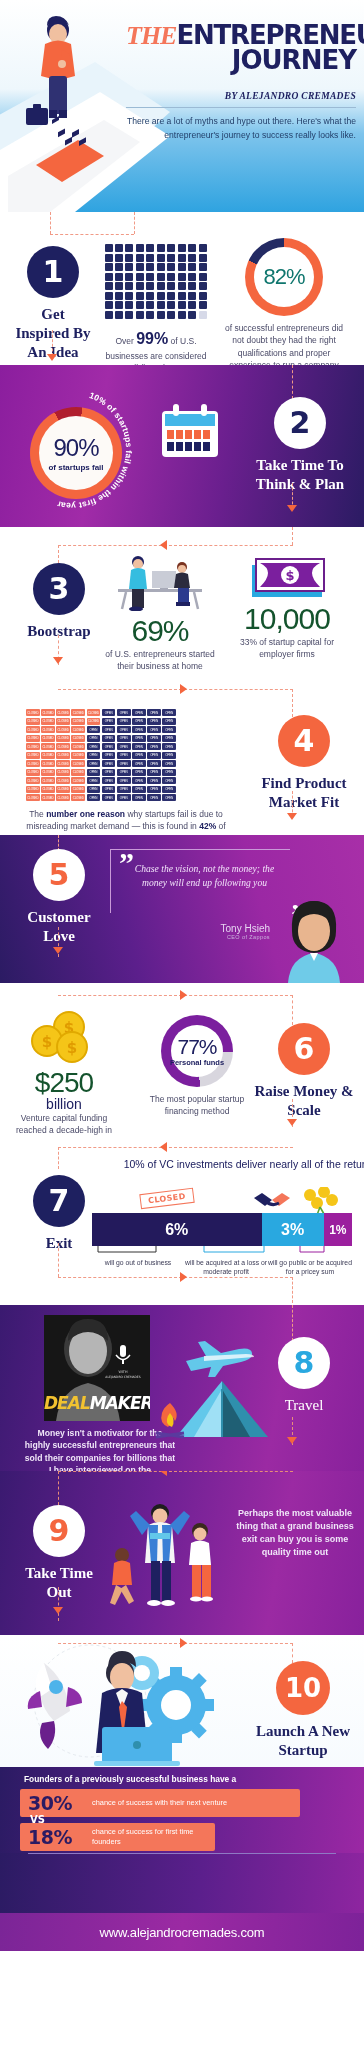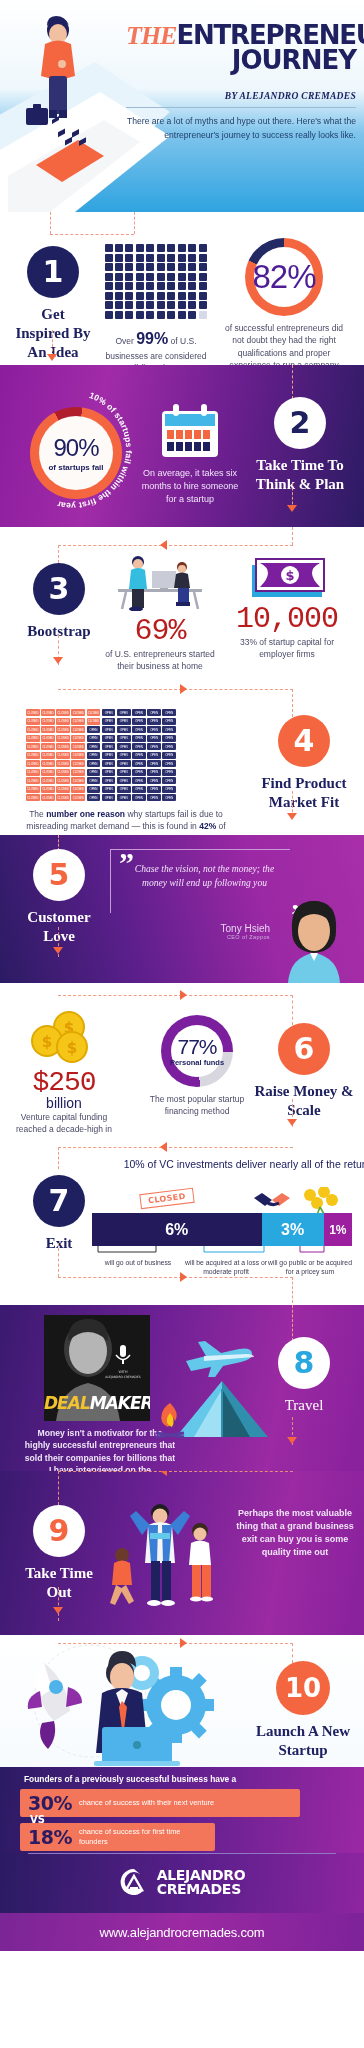--- a/index.html
+++ b/index.html
@@ -28,21 +28,21 @@
   .num.orange { background:#f4663f; }
   .num.white { background:#ffffff; color:#1e2060; }
   .num.white.orangetxt { color:#f4663f; }
   .num.blue { background:#ffffff; color:#29a8e0; }
   .step-title {
     font-family:"Liberation Serif", serif; font-weight:bold;
     font-size:15px; line-height:1.25; text-align:center; color:#1e2060;
     margin-top:7px;
   }
   .step-title.lt { color:#ffffff; }
-  .big { font-family:Liberation Mono, monospace; font-weight:300; font-size:30px; color:#b91c1c; letter-spacing:-1px; }
+  .big { font-family:Liberation Sans, sans-serif; font-weight:300; font-size:30px; color:#14532d; letter-spacing:-1px; }
   .cap { font-size:8.5px; line-height:1.45; color:#4a4a68; text-align:center; }
   .cap.lt { color:#f0e6f8; }
   .b { font-weight:bold; color:#1e2060; }
 
   
   .dash-v { position:absolute; width:0; border-left:1.6px dashed #f19a86; }
   .dash-h { position:absolute; height:0; border-top:1.6px dashed #f19a86; }
   .arrow-d { position:absolute; width:0;height:0;border-left:5px solid transparent;border-right:5px solid transparent;border-top:7px solid #f4663f; }
   .arrow-r { position:absolute; width:0;height:0;border-top:5px solid transparent;border-bottom:5px solid transparent;border-left:7px solid #f4663f; }
   .arrow-l { position:absolute; width:0;height:0;border-top:5px solid transparent;border-bottom:5px solid transparent;border-right:7px solid #f4663f; }
@@ -58,21 +58,21 @@
   .hdr-rule { height:1px; background:#9bbad4; margin:6px 0 7px auto; width:100%; }
   .hdr-sub { font-size:8.6px; line-height:1.6; color:#24406b; }
 
   
   #s1 { height:153px; }
   .grid-dots { display:grid; grid-template-columns:repeat(10,1fr); gap:1.5px; width:103px; }
   .dot { width:8px;height:8px; background:#232a63; border-radius:1px; position:relative;}
   .dot.off { background:#d6d9e8; }
   .donut { border-radius:50%; }
   .donut-label { position:absolute; inset:0; display:flex; align-items:center; justify-content:center;
-    font-family:"Liberation Sans", sans-serif; font-weight:300; font-size:33px; color:#4c1d95; letter-spacing:-1px;}
+    font-family:"Liberation Sans", sans-serif; font-weight:300; font-size:22px; color:#0f766e; letter-spacing:-1px;}
 
   
   #s2 { height:162px; }
   .ring90 { width:92px;height:92px; border-radius:50%; position:relative; }
   .ring90 .inner { position:absolute; inset:9px; background:#fdfaf7; border-radius:50%; display:flex;flex-direction:column;align-items:center;justify-content:center;}
   .circ-txt { position:absolute; width:130px;height:130px; left:-19px; top:-19px; }
   .circ-txt text { font-size:8.5px; fill:#ffffff; font-family:"Liberation Sans",sans-serif; font-weight:bold; letter-spacing:.2px;}
 
   
   #s3 { height:152px; }
@@ -113,21 +113,21 @@
   
   #s9 { height:164px; }
 
   
   #s10 { height:132px; background:linear-gradient(180deg,#ffffff 0%,#f7fbfe 100%); }
 
   
   #founders { height:86px; background:linear-gradient(95deg,#2b1b63 0%,#5b1f8c 45%,#9b28a4 100%); }
   .fbar { background:#f4765a; color:#2b1b63; display:flex; align-items:center; padding:3px 8px; border-radius:2px;}
   .fpct { font-size:19px; font-weight:bold; letter-spacing:-.5px; font-family:"DejaVu Sans",sans-serif;}
-  .ftxt { font-size:7.4px; line-height:1.3; margin-left:7px; color:#fff; }
+  .ftxt { font-size:7.4px; line-height:1.3; margin-left:20px; color:#fff; }
   .vs { font-family:"DejaVu Sans",sans-serif; font-weight:bold; font-size:10px; color:#fff; }
   #logobar { height:60px; background:linear-gradient(95deg,#2b1b63 0%,#5b1f8c 55%,#8e25a0 100%); position:relative;}
   .logo-rule { position:absolute; top:0; left:28px; right:28px; height:1px; background:#8f79c4;}
   .logo-txt { font-family:"DejaVu Sans",sans-serif; font-weight:bold; font-size:14px; color:#fff; line-height:1.02; letter-spacing:-.3px;}
   #urlbar { height:38px; background:linear-gradient(95deg,#7b2597 0%,#9b2aa3 50%,#7d2299 100%); display:flex;align-items:center;justify-content:center;}
   .url { font-size:13px; color:#fff; letter-spacing:-.2px;}
 </style>
 </head>
 <body>
 
@@ -324,21 +324,20 @@
           <rect x="44" y="27" width="7" height="9"></rect>
         </g>
         <g fill="#1e2060">
           <rect x="8" y="39" width="7" height="9"></rect>
             <rect x="17" y="39" width="7" height="9"></rect>
           <rect x="26" y="39" width="7" height="9"></rect>
             <rect x="35" y="39" width="7" height="9"></rect>
           <rect x="44" y="39" width="7" height="9"></rect>
         </g>
       </svg>
-      <div class="cap lt" style="margin-top:8px; font-size:9px;">On average, it takes six months to hire someone for a startup</div>
     </div>
   </div>
 
   <div class="sec white" id="s3">
     <div class="dash-v" style="left:292px; top:0; height:18px;"></div>
     <div class="dash-h" style="left:58px; top:18px; width:235px;"></div>
     <div class="arrow-l" style="left:160px; top:13px;"></div>
     <div class="dash-v" style="left:58px; top:18px; height:18px;"></div>
 
     <div style="position:absolute; left:20px; top:36px; width:78px; display:flex; flex-direction:column; align-items:center;">
@@ -795,30 +794,19 @@
     </div>
     <div class="vs" style="position:absolute; left:30px; top:47px;">VS</div>
     <div class="fbar" style="position:absolute; left:20px; top:56px; width:195px;">
       <div class="fpct">18%</div>
       <div class="ftxt">chance of success for first time founders</div>
     </div>
   </div>
 
   <div class="sec" id="logobar">
     <div class="logo-rule"></div>
-    <div style="position:absolute; left:0; right:0; top:14px; display:flex; align-items:center; justify-content:center; gap:8px;">
-      <svg width="30" height="30" viewBox="0 0 30 30">
-        <path d="M15 2 a13 13 0 1 0 9 22 l-2.5 -2.5 a9.5 9.5 0 1 1 0 -14 z" fill="#ffffff"></path>
-        <path d="M15 9 l8 14 h-16z" fill="none" stroke="#ffffff" stroke-width="2.4"></path>
-        <path d="M11 21 h8" stroke="#ffffff" stroke-width="2"></path>
-      </svg>
-      <div>
-        <div class="logo-txt">ALEJANDRO</div>
-        <div class="logo-txt">CREMADES</div>
-      </div>
-    </div>
   </div>
 
   <div class="sec" id="urlbar">
     <div class="url">www.alejandrocremades.com</div>
   </div>
 
 </div>
 
 </body></html>

